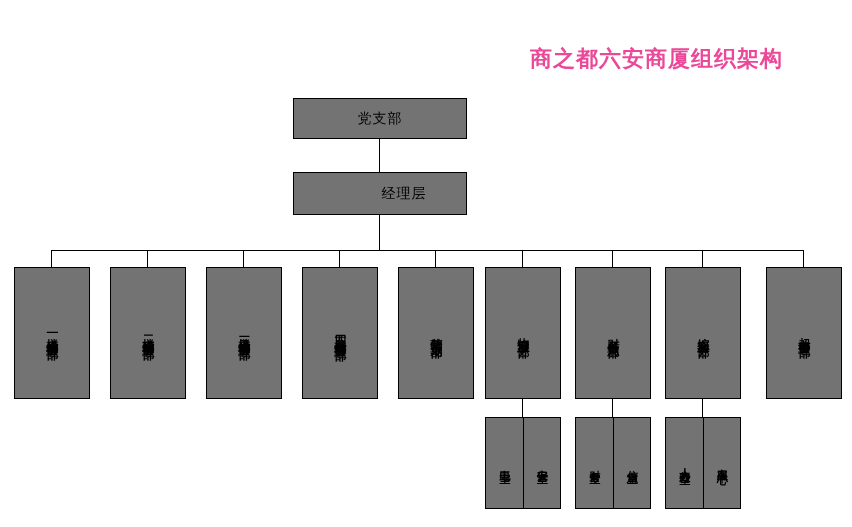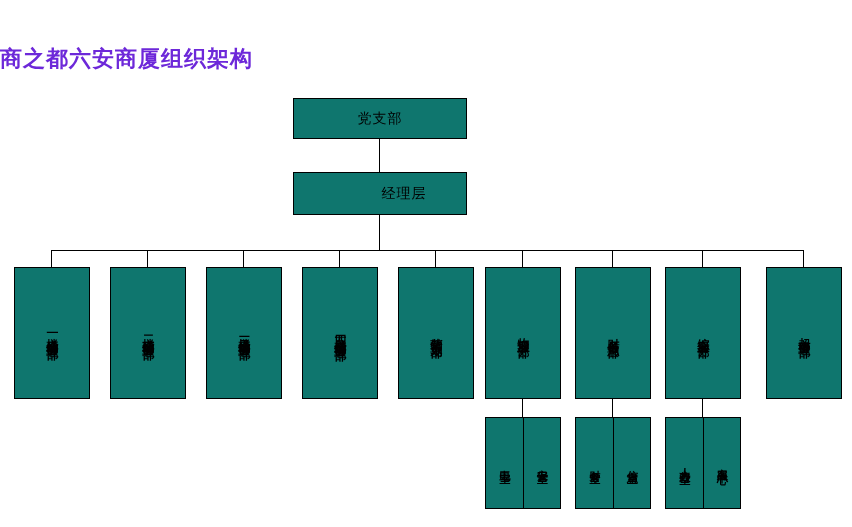--- a/index.html
+++ b/index.html
@@ -15,33 +15,33 @@
     width: 852px;
     height: 527px;
     background: #ffffff;
     overflow: hidden;
   }
   .title {
     position: absolute;
     left: 0;
     top: 44px;
     width: 783px;
-    text-align: left;
+    text-align: right;
     font-family: "DejaVu Serif", "Liberation Serif", serif;
     font-weight: bold;
     font-size: 22px;
     letter-spacing: 1px;
-    color: #6d28d9;
+    color: #ec4899;
     white-space: nowrap;
   }
   .node {
     position: absolute;
     box-sizing: border-box;
     border: 1.4px solid #000000;
-    background: #0f766e;
+    background: #737373;
     display: flex;
     align-items: center;
     justify-content: center;
     color: #000000;
   }
   .node-h {
     font-family: "DejaVu Serif", "Liberation Serif", serif;
     font-size: 14px;
     letter-spacing: 1px;
   }

